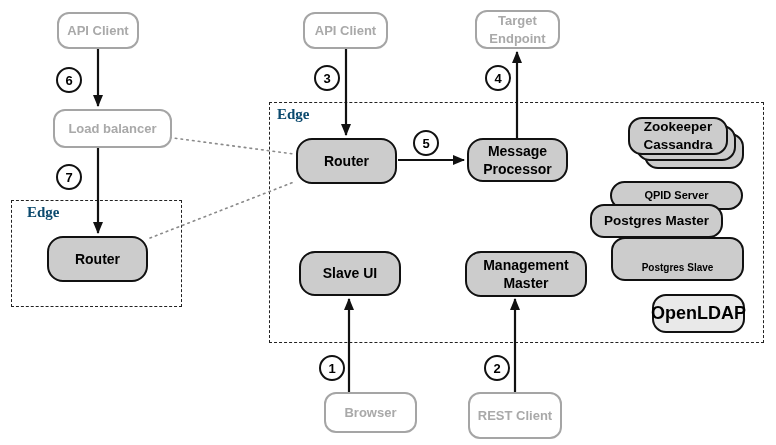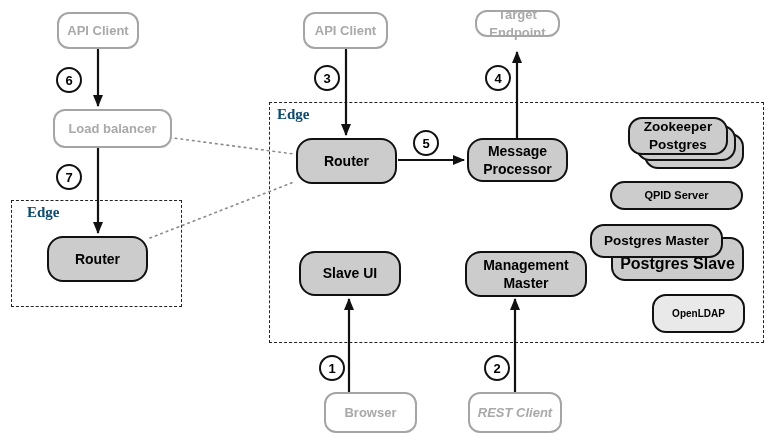--- a/index.html
+++ b/index.html
@@ -44,21 +44,21 @@
     font-weight:bold;font-size:13px;color:#000;z-index:4;
   }
   
   .layer{
     background:var(--node-fill,#cccccc);
     border:2.5px solid var(--node-border,#111111);
     border-radius:14px;z-index:3;
   }
   .pill{border-radius:15px;font-size:11px;}
   .ldap{background:var(--openldap-fill,#e9e9e9);}
-  .slave-text{justify-content:flex-end;padding-bottom:5px;font-size:16px;}
+  .slave-text{justify-content:flex-end;padding-bottom:5px;font-size:10px;}
   svg.connectors{position:absolute;left:0;top:0;z-index:2;}
 </style>
 </head>
 <body>
 
 <div class="canvas">
 
   <div class="abs zone" style="left:11px;top:200px;width:171px;height:107px;"></div>
   <div class="zone-label" style="left:27px;top:204px;">Edge</div>
 
@@ -96,30 +96,30 @@
   </div>
 
   <div class="abs light" style="left:37px;top:109px;width:119px;height:39px;margin-left:16px;">
     <span>Load balancer</span>
   </div>
 
   <div class="abs light" style="left:303px;top:12px;width:85px;height:37px;">
     <span>API Client</span>
   </div>
 
-  <div class="abs light" style="left:475px;top:10px;width:85px;height:27px;">
+  <div class="abs light" style="left:475px;top:10px;width:85px;height:39px;">
     <span>Target</span>
     <span>Endpoint</span>
   </div>
 
   <div class="abs light" style="left:303px;top:392px;width:93px;height:41px;margin-left:21px;">
     <span>Browser</span>
   </div>
 
-  <div class="abs light" style="left:468px;top:392px;width:94px;height:41px;font-style:italic;">
+  <div class="abs light" style="left:468px;top:392px;width:94px;height:47px;">
     <span>REST Client</span>
   </div>
 
   <div class="abs node" style="left:47px;top:236px;width:101px;height:46px;">
     <span>Router</span>
   </div>
 
   <div class="abs node" style="left:296px;top:138px;width:101px;height:46px;">
     <span>Router</span>
   </div>
@@ -135,35 +135,35 @@
 
   <div class="abs node" style="left:465px;top:251px;width:122px;height:46px;">
     <span>Management</span>
     <span>Master</span>
   </div>
 
   <div class="abs layer" style="left:644px;top:133px;width:100px;height:36px;"></div>
   <div class="abs layer" style="left:636px;top:125px;width:100px;height:36px;"></div>
   <div class="abs node" style="left:628px;top:117px;width:100px;height:38px;border-radius:14px;font-size:13.5px;">
     <span>Zookeeper</span>
-    <span>Postgres</span>
+    <span>Cassandra</span>
   </div>
 
   <div class="abs node pill" style="left:610px;top:181px;width:133px;height:29px;">
     <span>QPID Server</span>
   </div>
 
   <div class="abs node slave-text" style="left:611px;top:237px;width:133px;height:44px;border-radius:14px;">
     <span>Postgres Slave</span>
   </div>
-  <div class="abs node" style="left:590px;top:224px;width:133px;height:34px;border-radius:14px;font-size:13.5px;">
+  <div class="abs node" style="left:590px;top:204px;width:133px;height:34px;border-radius:14px;font-size:13.5px;">
     <span>Postgres Master</span>
   </div>
 
-  <div class="abs node ldap" style="left:652px;top:294px;width:93px;height:39px;border-radius:14px;font-size:10px;">
+  <div class="abs node ldap" style="left:652px;top:294px;width:93px;height:39px;border-radius:14px;font-size:18px;">
     <span>OpenLDAP</span>
   </div>
 
   <div class="abs badge" style="left:319px;top:355px;">
     <span>1</span>
   </div>
   <div class="abs badge" style="left:484px;top:355px;">
     <span>2</span>
   </div>
   <div class="abs badge" style="left:314px;top:65px;">

